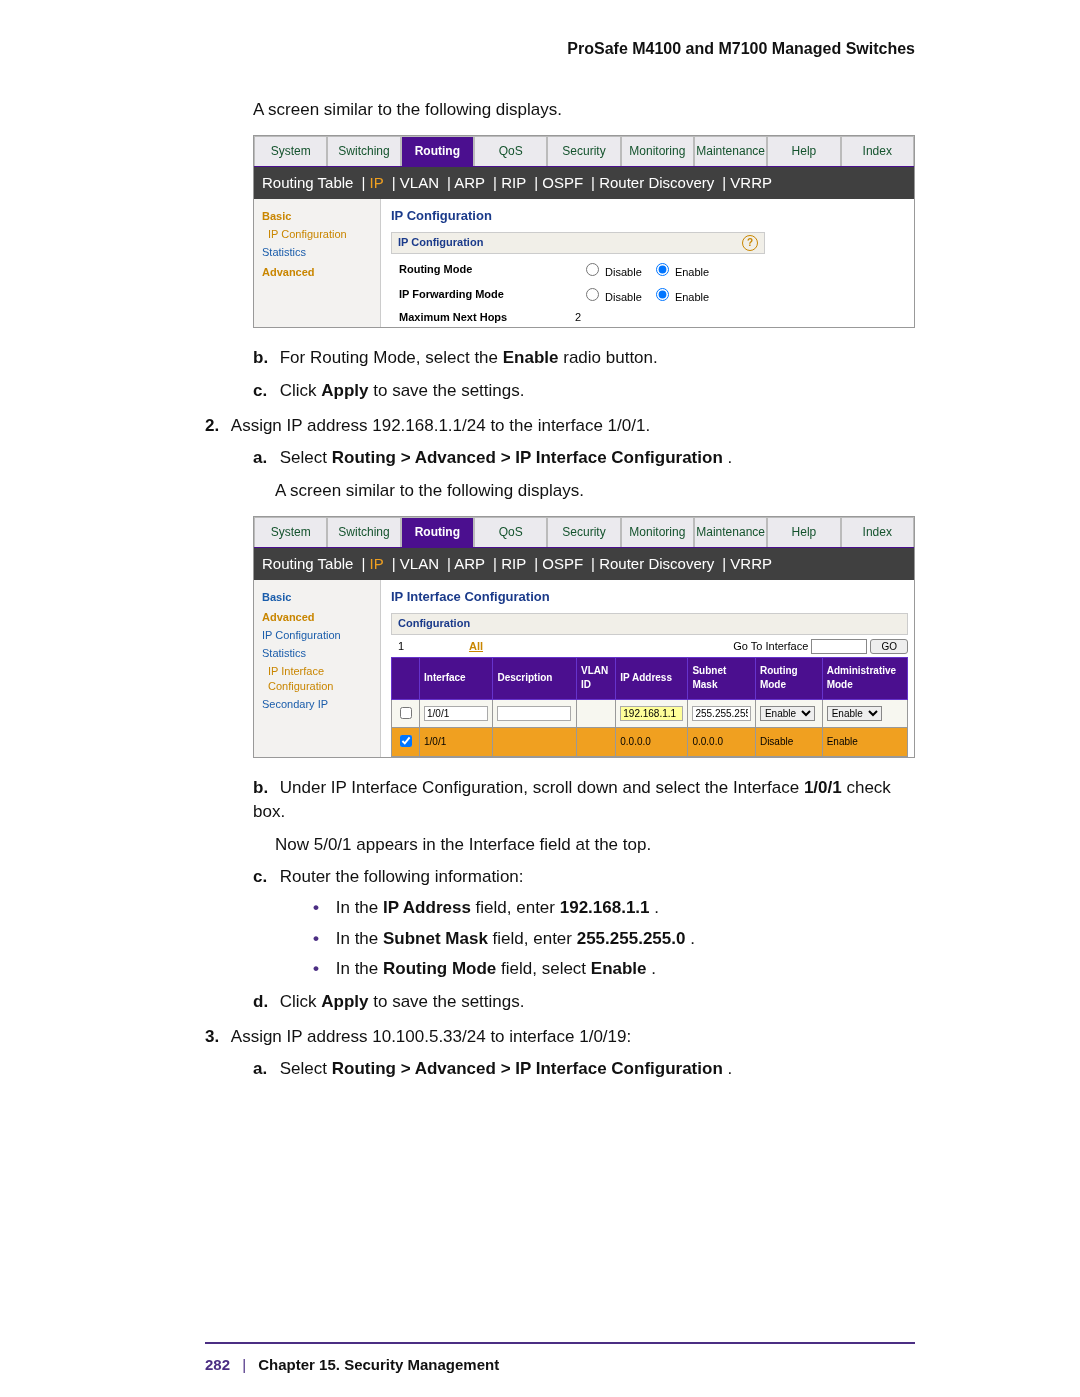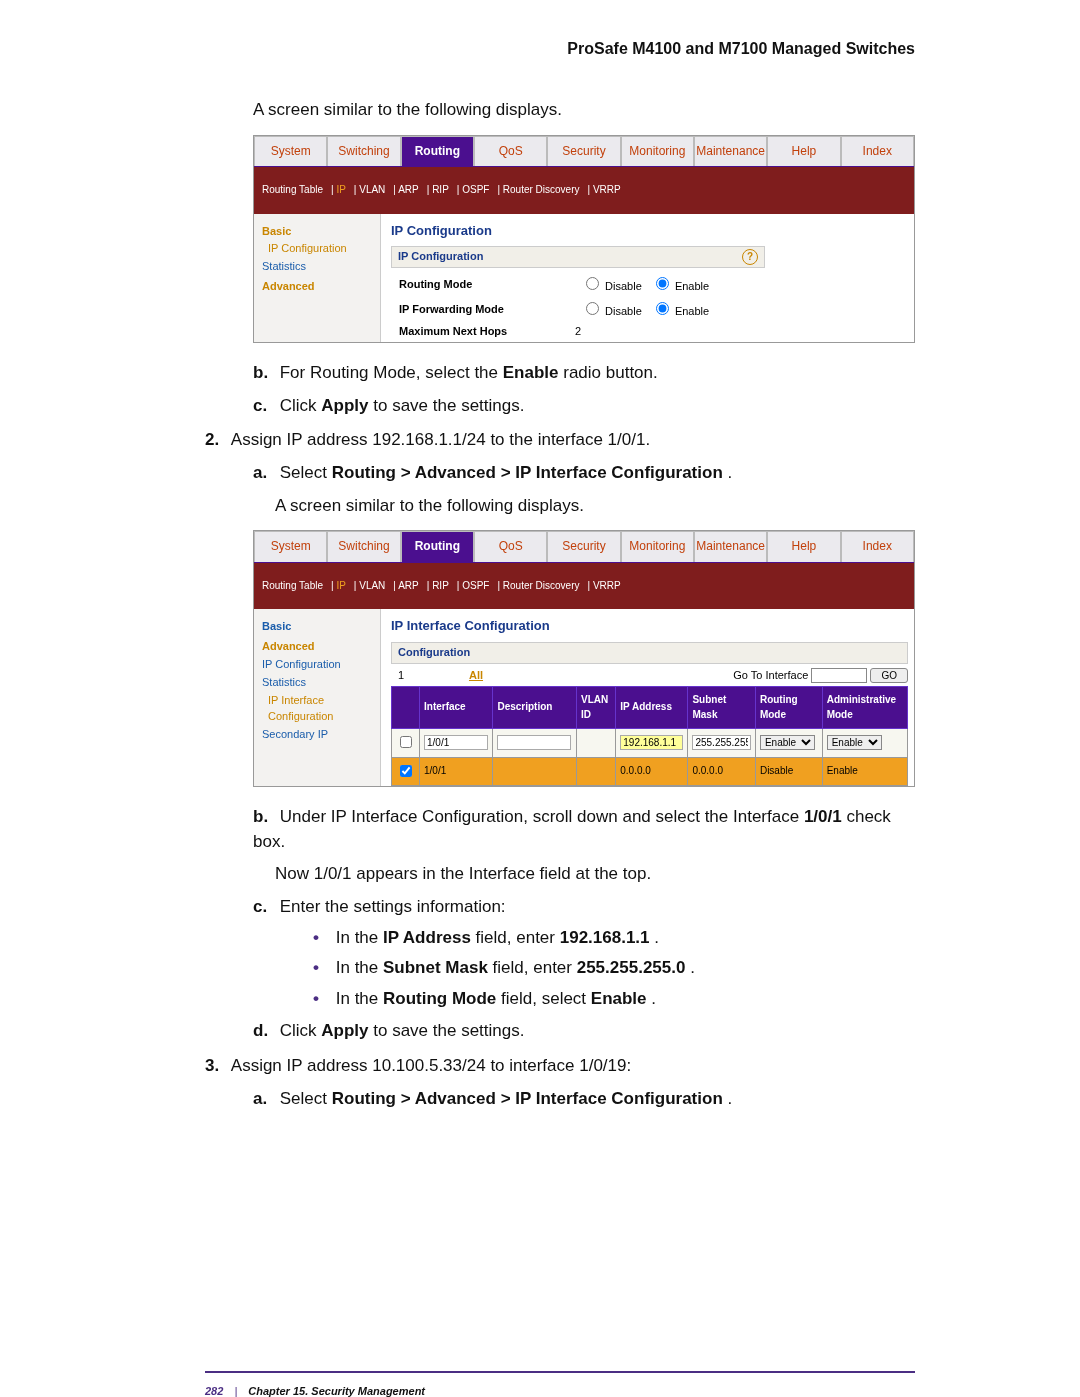--- a/index.html
+++ b/index.html
@@ -13,23 +13,23 @@
   .lett{display:inline-block;width:22px;font-weight:bold;}
   .sub{margin-left:48px;}
   .subsub{margin-left:30px;}
   .bullet{margin-left:30px;margin-top:6px;}
   .bullet::before{content:"\2022";color:#4b2e83;font-weight:bold;display:inline-block;width:18px;}
 
   
   .ui{border:1px solid #999;margin:12px 0 18px 48px;font-size:12px;color:#000;background:#fff;}
   .tabs{display:flex;border-bottom:1px solid #4b0f8f;background:#ebeaee;}
   .tab{flex:1 1 0;text-align:center;padding:6px 0;border:1px solid #bbb;border-bottom:none;
-       font-size:12px;color:#c2410c;cursor:pointer;}
+       font-size:12px;color:#14532d;cursor:pointer;}
   .tab.active{background:#4b0f8f;color:#fff;font-weight:bold;}
-  .subnav{background:#7f1d1d;color:#fff;font-size:10px;padding:16px 8px;}
+  .subnav{background:#404040;color:#fff;font-size:15px;padding:5px 8px;}
   .subnav span{margin-right:8px;}
   .subnav .sel{color:#f0a020;}
 
   
   .panel{display:flex;}
   .side{width:110px;background:#f3f2f0;border-right:1px solid #ccc;padding:6px 8px 20px;font-size:11px;}
   .side .head{color:#c98600;font-weight:bold;margin-top:4px;}
   .side .link{color:#1a5dab;margin-top:2px;cursor:pointer;}
   .side .sel{color:#c98600;margin-left:6px;margin-top:2px;}
 
@@ -53,21 +53,21 @@
   table.grid th{background:#4b0f8f;color:#fff;text-align:left;padding:6px 4px;border:1px solid #6633cc;font-weight:bold;}
   table.grid td{border:1px solid #999;padding:4px;}
   tr.edit td{background:#f7f7f0;}
   tr.sel td{background:#f0a020;}
   .cell-input{width:90%;font-size:10px;border:1px solid #aaa;}
   .mini-sel{font-size:10px;border:1px solid #888;width:55px;}
   input[type="checkbox"].ck{width:12px;height:12px;}
 
   
   .footer-rule{border-top:2px solid #4b2e83;margin-top:260px;}
-  .footer{font-size:11px;padding:12px 0 0 0;font-style:italic;}
+  .footer{font-size:15px;padding:12px 0 0 0;}
   .footer .pg{color:#4b2e83;font-weight:bold;}
   .footer .bar{color:#4b2e83;margin:0 8px;}
 </style>
 </head>
 <body>
 
 <div class="page">
   <div class="inner">
 
     <div class="running-head">ProSafe M4100 and M7100 Managed Switches</div>
@@ -263,26 +263,26 @@
               </table>
           </div>
         </div>
       </div>
 
       <div class="sub">
         <span class="lett">b.</span>
         <span>Under IP Interface Configuration, scroll down and select the Interface </span>
         <b>1/0/1</b>
         <span> check box.</span>
-        <div style="margin-left:22px;margin-top:8px;">Now 1/0/1 appears in the Interface field at the top.</div>
+        <div style="margin-left:22px;margin-top:8px;">Now 5/0/1 appears in the Interface field at the top.</div>
       </div>
 
       <div class="sub" style="margin-top:8px;">
         <span class="lett">c.</span>
-        <span>Enter the settings information:</span>
+        <span>Router the following information:</span>
         <div class="subsub">
           <div class="bullet">
             <span>In the </span>
             <b>IP Address</b>
             <span> field, enter </span>
             <b>192.168.1.1</b>
             <span>.</span>
           </div>
           <div class="bullet">
             <span>In the </span>

